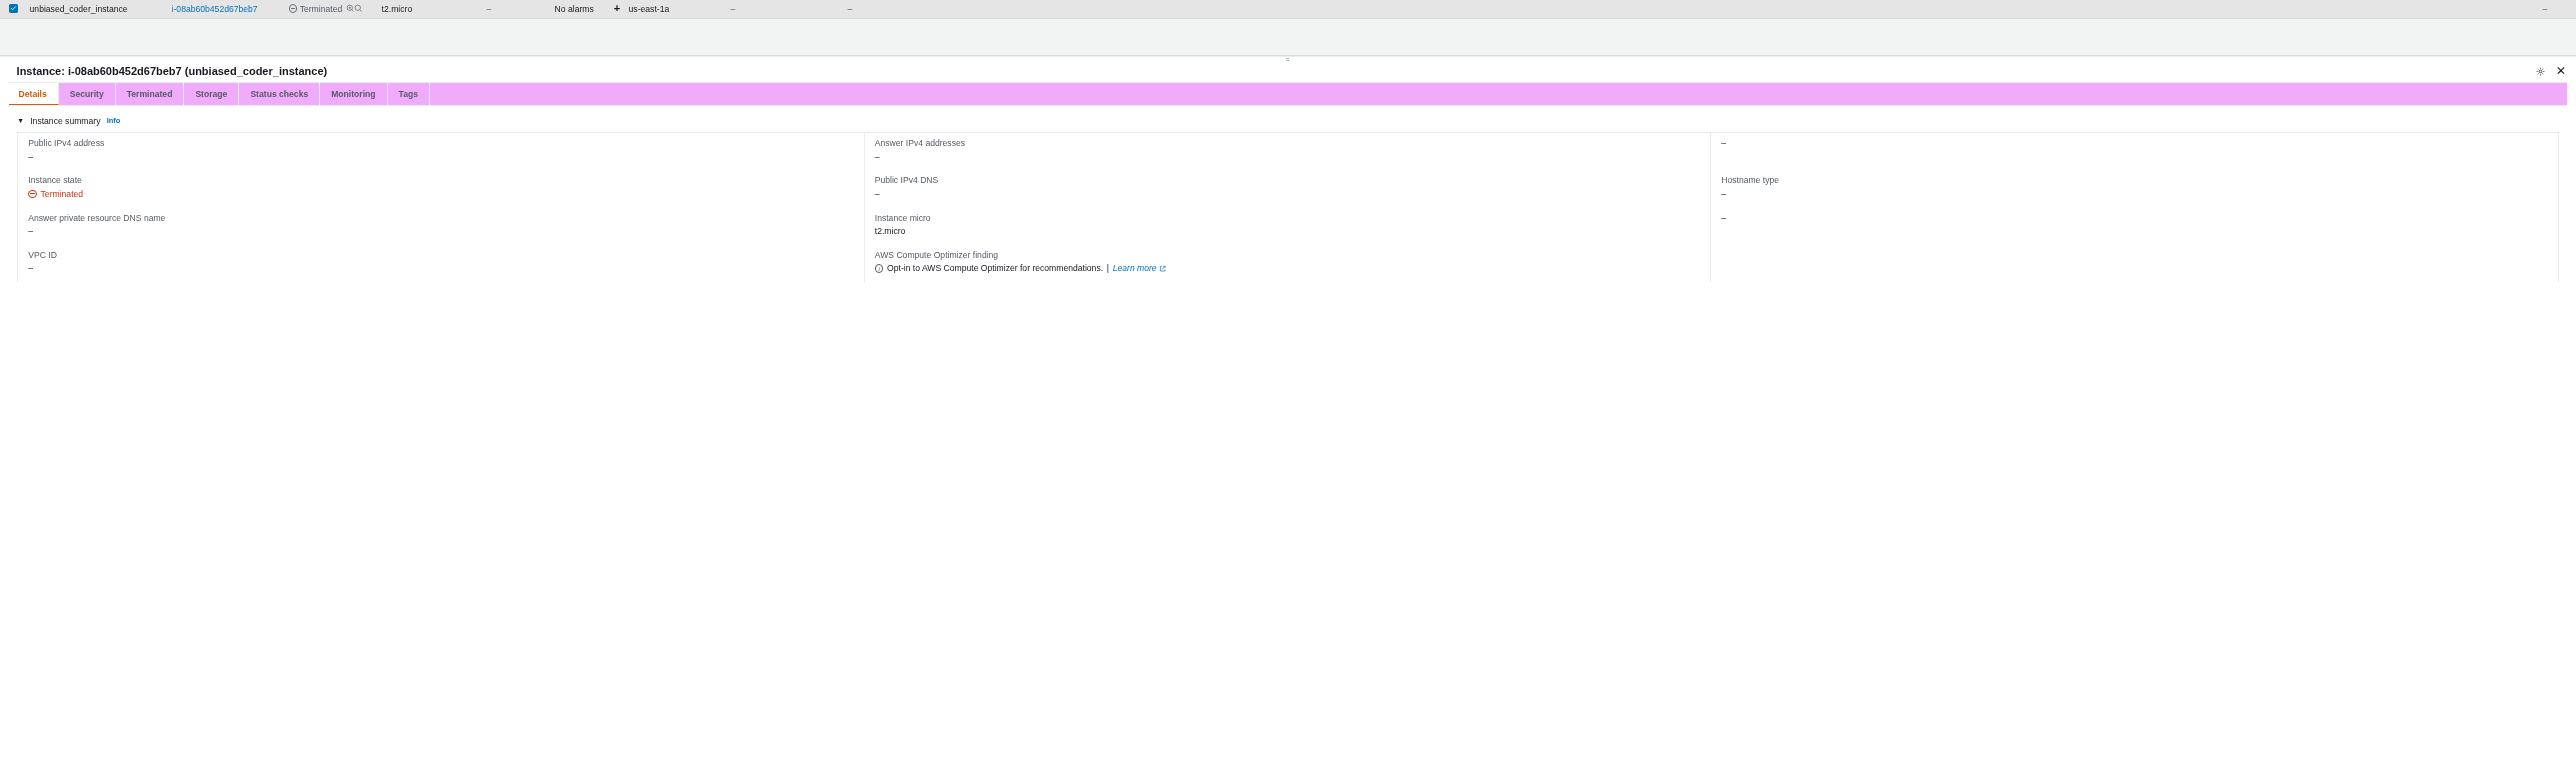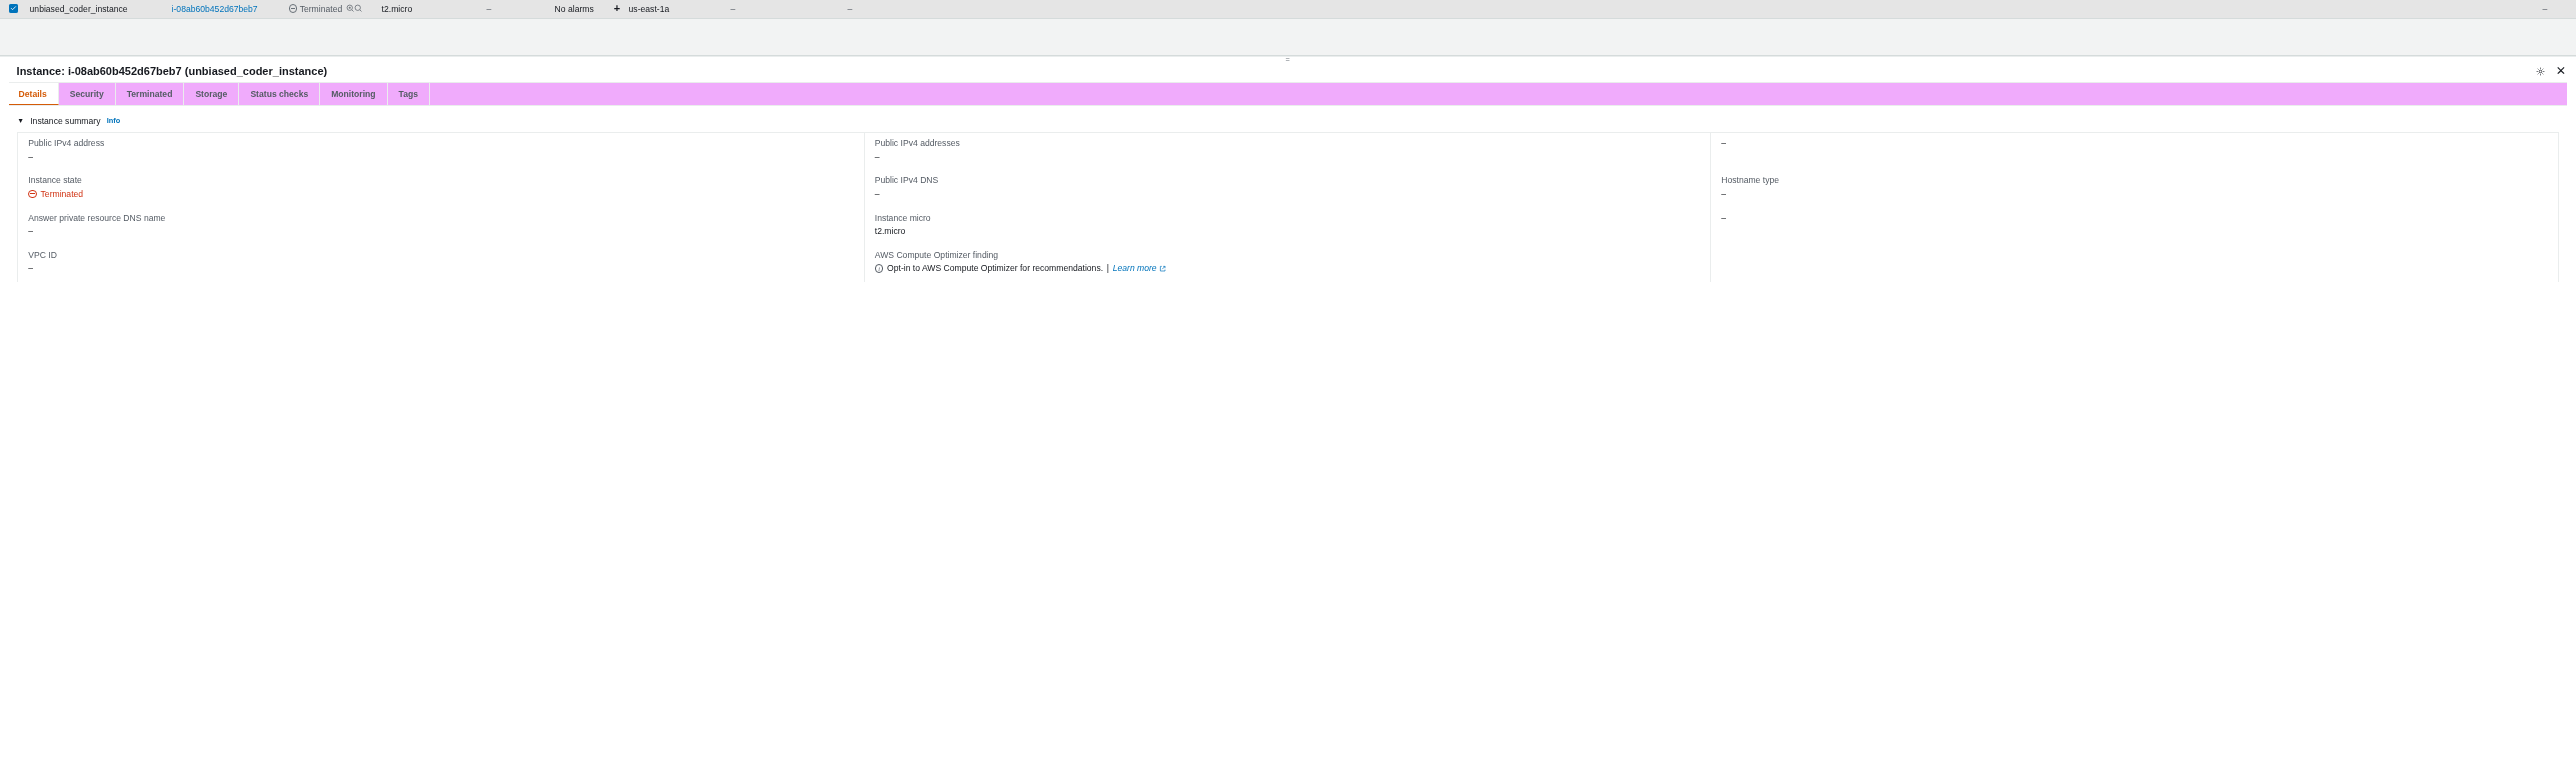--- a/index.html
+++ b/index.html
@@ -181,21 +181,21 @@
       <span class="info-link">Info</span>
     </div>
 
     <div class="fields">
 
       <div class="field">
         <div class="field-label">Public IPv4 address</div>
         <div class="field-value dash">–</div>
       </div>
       <div class="field">
-        <div class="field-label">Public IPv4 addresses</div>
+        <div class="field-label">Answer IPv4 addresses</div>
         <div class="field-value dash">–</div>
       </div>
 
       <div class="field">
         <div class="field-value dash">–</div>
       </div>
       <div class="field">
         <div class="field-label">Instance state</div>
         <div class="field-value state-term">
           <span class="state-dot"></span>

